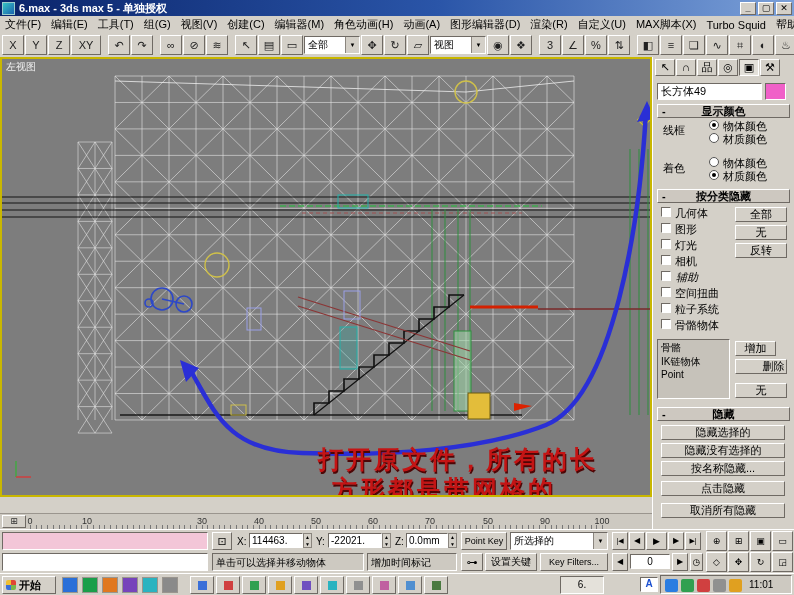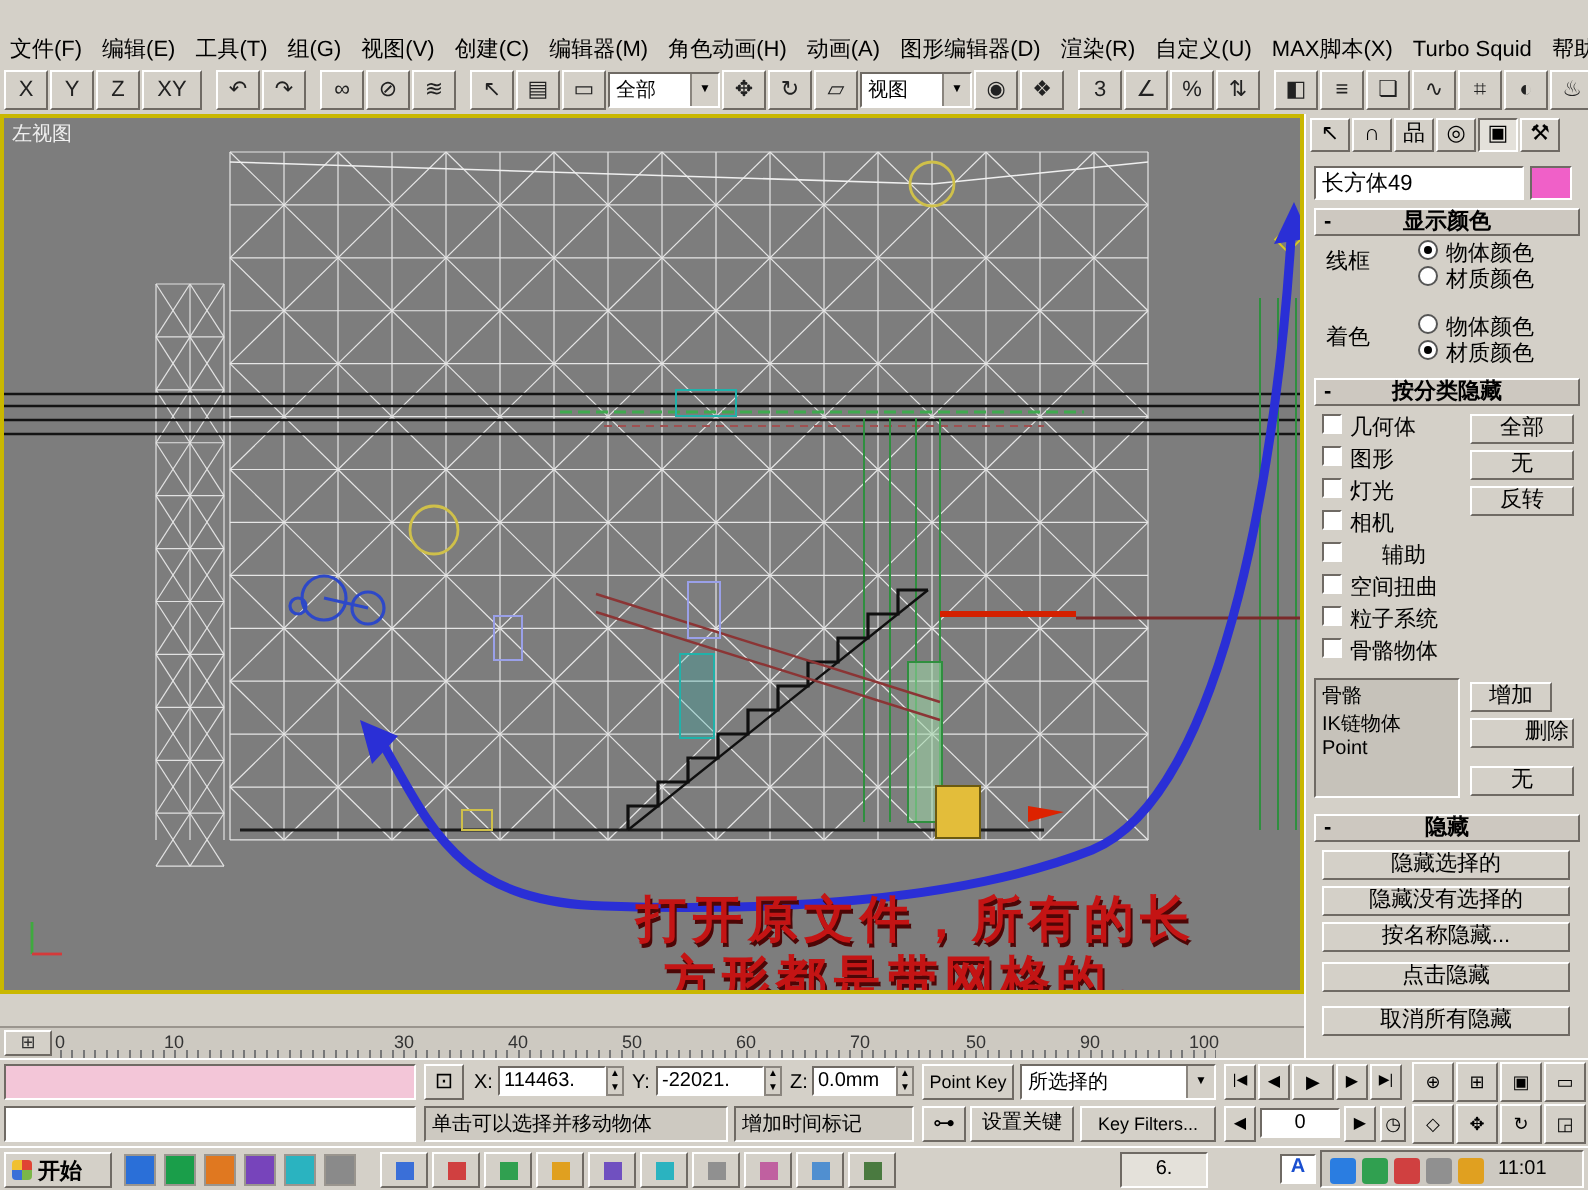--- a/index.html
+++ b/index.html
@@ -65,20 +65,29 @@
   .tico{position:absolute;top:2px;width:24px;height:18px;}
   .tico i{display:block;width:9px;height:9px;margin:4px auto 0;}
   .tray{position:absolute;right:2px;top:1px;width:132px;height:19px;}
   .trico{position:absolute;top:3px;width:13px;height:13px;border-radius:2px;}
 </style>
 </head>
 <body>
 
 <div id="root">
 
+  <div class="titlebar">
+    <span class="appico"></span>
+    <span>6.max - 3ds max 5 - 单独授权</span>
+    <span style="margin-left:auto;display:flex;">
+      <span class="winbtn raised">_</span>
+      <span class="winbtn raised">▢</span>
+      <span class="winbtn raised">✕</span>
+    </span>
+  </div>
 
   <div class="menubar">
     <span class="mitem">文件(F)</span>
     <span class="mitem">编辑(E)</span>
     <span class="mitem">工具(T)</span>
     <span class="mitem">组(G)</span>
     <span class="mitem">视图(V)</span>
     <span class="mitem">创建(C)</span>
     <span class="mitem">编辑器(M)</span>
     <span class="mitem">角色动画(H)</span>
@@ -543,21 +552,21 @@
     <div class="ph" style="top:132px;"><span class="minus">-</span><span>按分类隐藏</span></div>
     <span class="cb sunken" style="left:8px;top:150px;"></span>
     <span class="lbl" style="left:22px;top:149px;">几何体</span>
     <span class="cb sunken" style="left:8px;top:166px;"></span>
     <span class="lbl" style="left:22px;top:165px;">图形</span>
     <span class="cb sunken" style="left:8px;top:182px;"></span>
     <span class="lbl" style="left:22px;top:181px;">灯光</span>
     <span class="cb sunken" style="left:8px;top:198px;"></span>
     <span class="lbl" style="left:22px;top:197px;">相机</span>
     <span class="cb sunken" style="left:8px;top:214px;"></span>
-    <span class="lbl" style="left:38px;top:213px;">辅助</span>
+    <span class="lbl" style="left:23px;top:213px;font-style:italic;">辅助</span>
     <span class="cb sunken" style="left:8px;top:230px;"></span>
     <span class="lbl" style="left:22px;top:229px;">空间扭曲</span>
     <span class="cb sunken" style="left:8px;top:246px;"></span>
     <span class="lbl" style="left:22px;top:245px;">粒子系统</span>
     <span class="cb sunken" style="left:8px;top:262px;"></span>
     <span class="lbl" style="left:22px;top:261px;">骨骼物体</span>
     <span class="pbtn" style="left:82px;top:150px;width:52px;">全部</span>
     <span class="pbtn" style="left:82px;top:168px;width:52px;">无</span>
     <span class="pbtn" style="left:82px;top:186px;width:52px;">反转</span>
     <div class="plist" style="top:282px;height:60px;">

